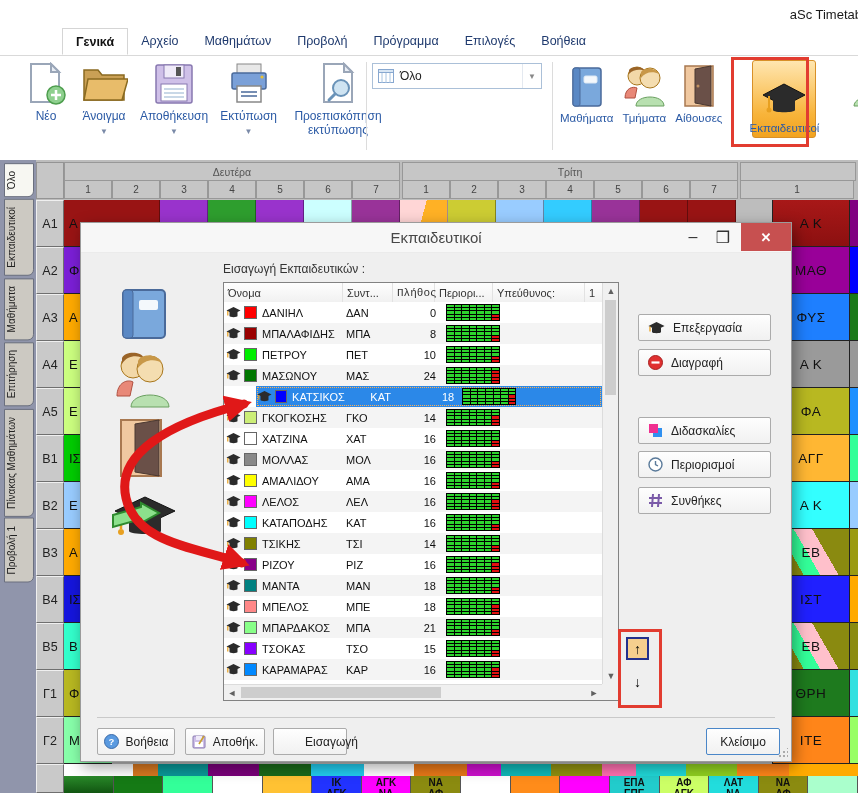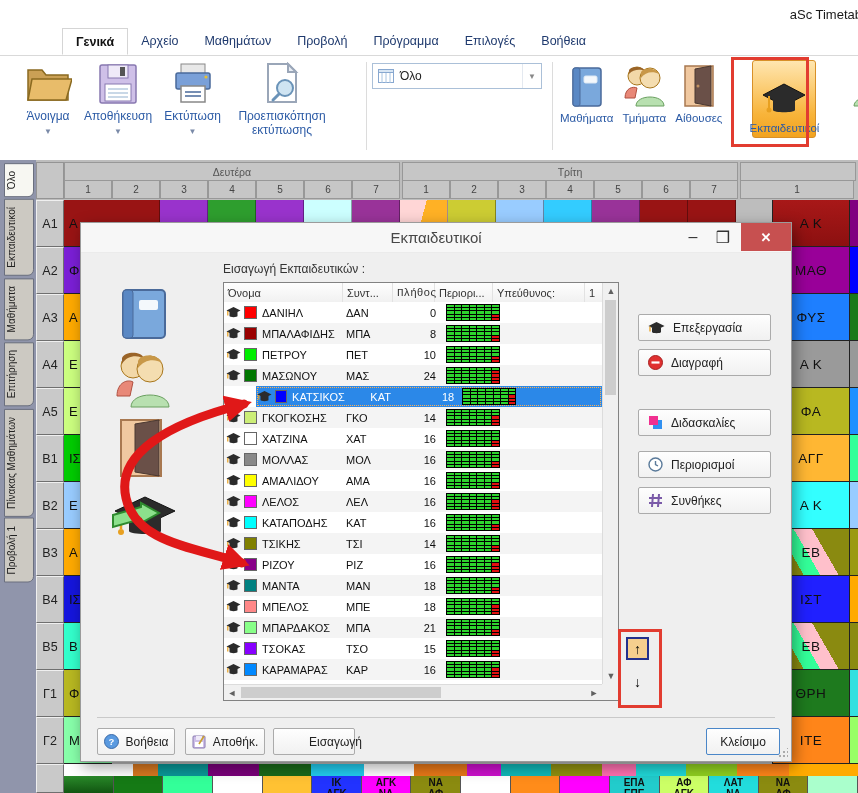--- a/index.html
+++ b/index.html
@@ -149,20 +149,32 @@
 
       <div class="menutab">Επιλογές</div>
 
       <div class="menutab">Βοήθεια</div>
     </div>
 
   <div class="abs ribbon">
     <div class="abs filegroup">
       <div class="bigbtn">
         <div class="icon">
+          <svg width="42" height="44" viewBox="0 0 42 44">
+            <path d="M6 2 L26 2 L34 10 L34 40 L6 40 Z" fill="#fff" stroke="#9aa6b8" stroke-width="2"></path>
+            <path d="M26 2 L26 10 L34 10 Z" fill="#e8edf4" stroke="#9aa6b8" stroke-width="2"></path>
+            <circle cx="31" cy="33" r="9" fill="#8fd08f" stroke="#4e9e4e" stroke-width="1.5"></circle>
+            <path d="M31 28 V38 M26 33 H36" stroke="#fff" stroke-width="2.5"></path>
+          </svg>
+        </div>
+        <div class="biglabel">Νέο</div>
+        <div class="caret"></div>
+      </div>
+      <div class="bigbtn">
+        <div class="icon">
           <svg width="48" height="44" viewBox="0 0 48 44">
             <path d="M4 8 L18 8 L22 13 L44 13 L44 38 L4 38 Z" fill="#caa055" stroke="#8a6a20" stroke-width="1.5"></path>
             <path d="M8 17 L48 17 L42 38 L4 38 Z" fill="#e8bc6a" stroke="#8a6a20" stroke-width="1.5"></path>
           </svg>
         </div>
         <div class="biglabel">Άνοιγμα</div>
         <div class="caret">▼</div>
       </div>
       <div class="bigbtn">
         <div class="icon">
@@ -1557,21 +1569,21 @@
       </svg>
       <span>Επεξεργασία</span>
     </div>
     <div class="abs sidebtn" style="top:126px;">
       <svg width="15" height="15" viewBox="0 0 15 15">
         <circle cx="7.5" cy="7.5" r="7" fill="#e03030" stroke="#a82020"></circle>
         <path d="M3.5 7.5 H11.5" stroke="#fff" stroke-width="2.2"></path>
       </svg>
       <span>Διαγραφή</span>
     </div>
-    <div class="abs sidebtn" style="top:186px;">
+    <div class="abs sidebtn" style="top:194px;">
       <svg width="15" height="15" viewBox="0 0 15 15">
         <rect x="5" y="5" width="9" height="9" fill="#3090f0"></rect>
         <rect x="1" y="1" width="9" height="9" fill="#f03090"></rect>
       </svg>
       <span>Διδασκαλίες</span>
     </div>
     <div class="abs sidebtn" style="top:228px;">
       <svg width="15" height="15" viewBox="0 0 15 15">
         <circle cx="7.5" cy="7.5" r="6.5" fill="#fff" stroke="#5a7a9a" stroke-width="1.4"></circle>
         <path d="M7.5 4 V7.5 L10 9" stroke="#5a7a9a" stroke-width="1.4" fill="none"></path>
@@ -1599,21 +1611,21 @@
     </div>
     <div class="abs botbtn" style="left:104px;width:80px;">
       <svg width="14" height="14" viewBox="0 0 14 14">
         <rect x="1" y="1" width="12" height="12" rx="1" fill="#cfc0e8" stroke="#8878b0"></rect>
         <rect x="4" y="1" width="6" height="4" fill="#efeaf8"></rect>
         <rect x="3" y="7" width="8" height="5" fill="#fff"></rect>
         <path d="M12 1 L7 9" stroke="#c8a030" stroke-width="1.6"></path>
       </svg>
       <span>Αποθήκ.</span>
     </div>
-    <div class="abs botbtn" style="left:192px;width:82px;padding-left:36px;">
+    <div class="abs botbtn" style="left:192px;width:74px;padding-left:36px;">
       <svg width="15" height="13" viewBox="0 0 15 13">
         <rect x="0.5" y="0.5" width="14" height="12" fill="#e8a84a" stroke="#a87820"></rect>
         <path d="M11 6.5 H4 M7 3.5 L4 6.5 L7 9.5" stroke="#5a3a10" stroke-width="1.6" fill="none"></path>
       </svg>
       <span>Εισαγωγή</span>
     </div>
     <div class="abs botbtn" style="left:625px;width:74px;border-color:#4a86c8;">
       <span>Κλείσιμο</span>
     </div>
     <div class="abs grip"></div>

